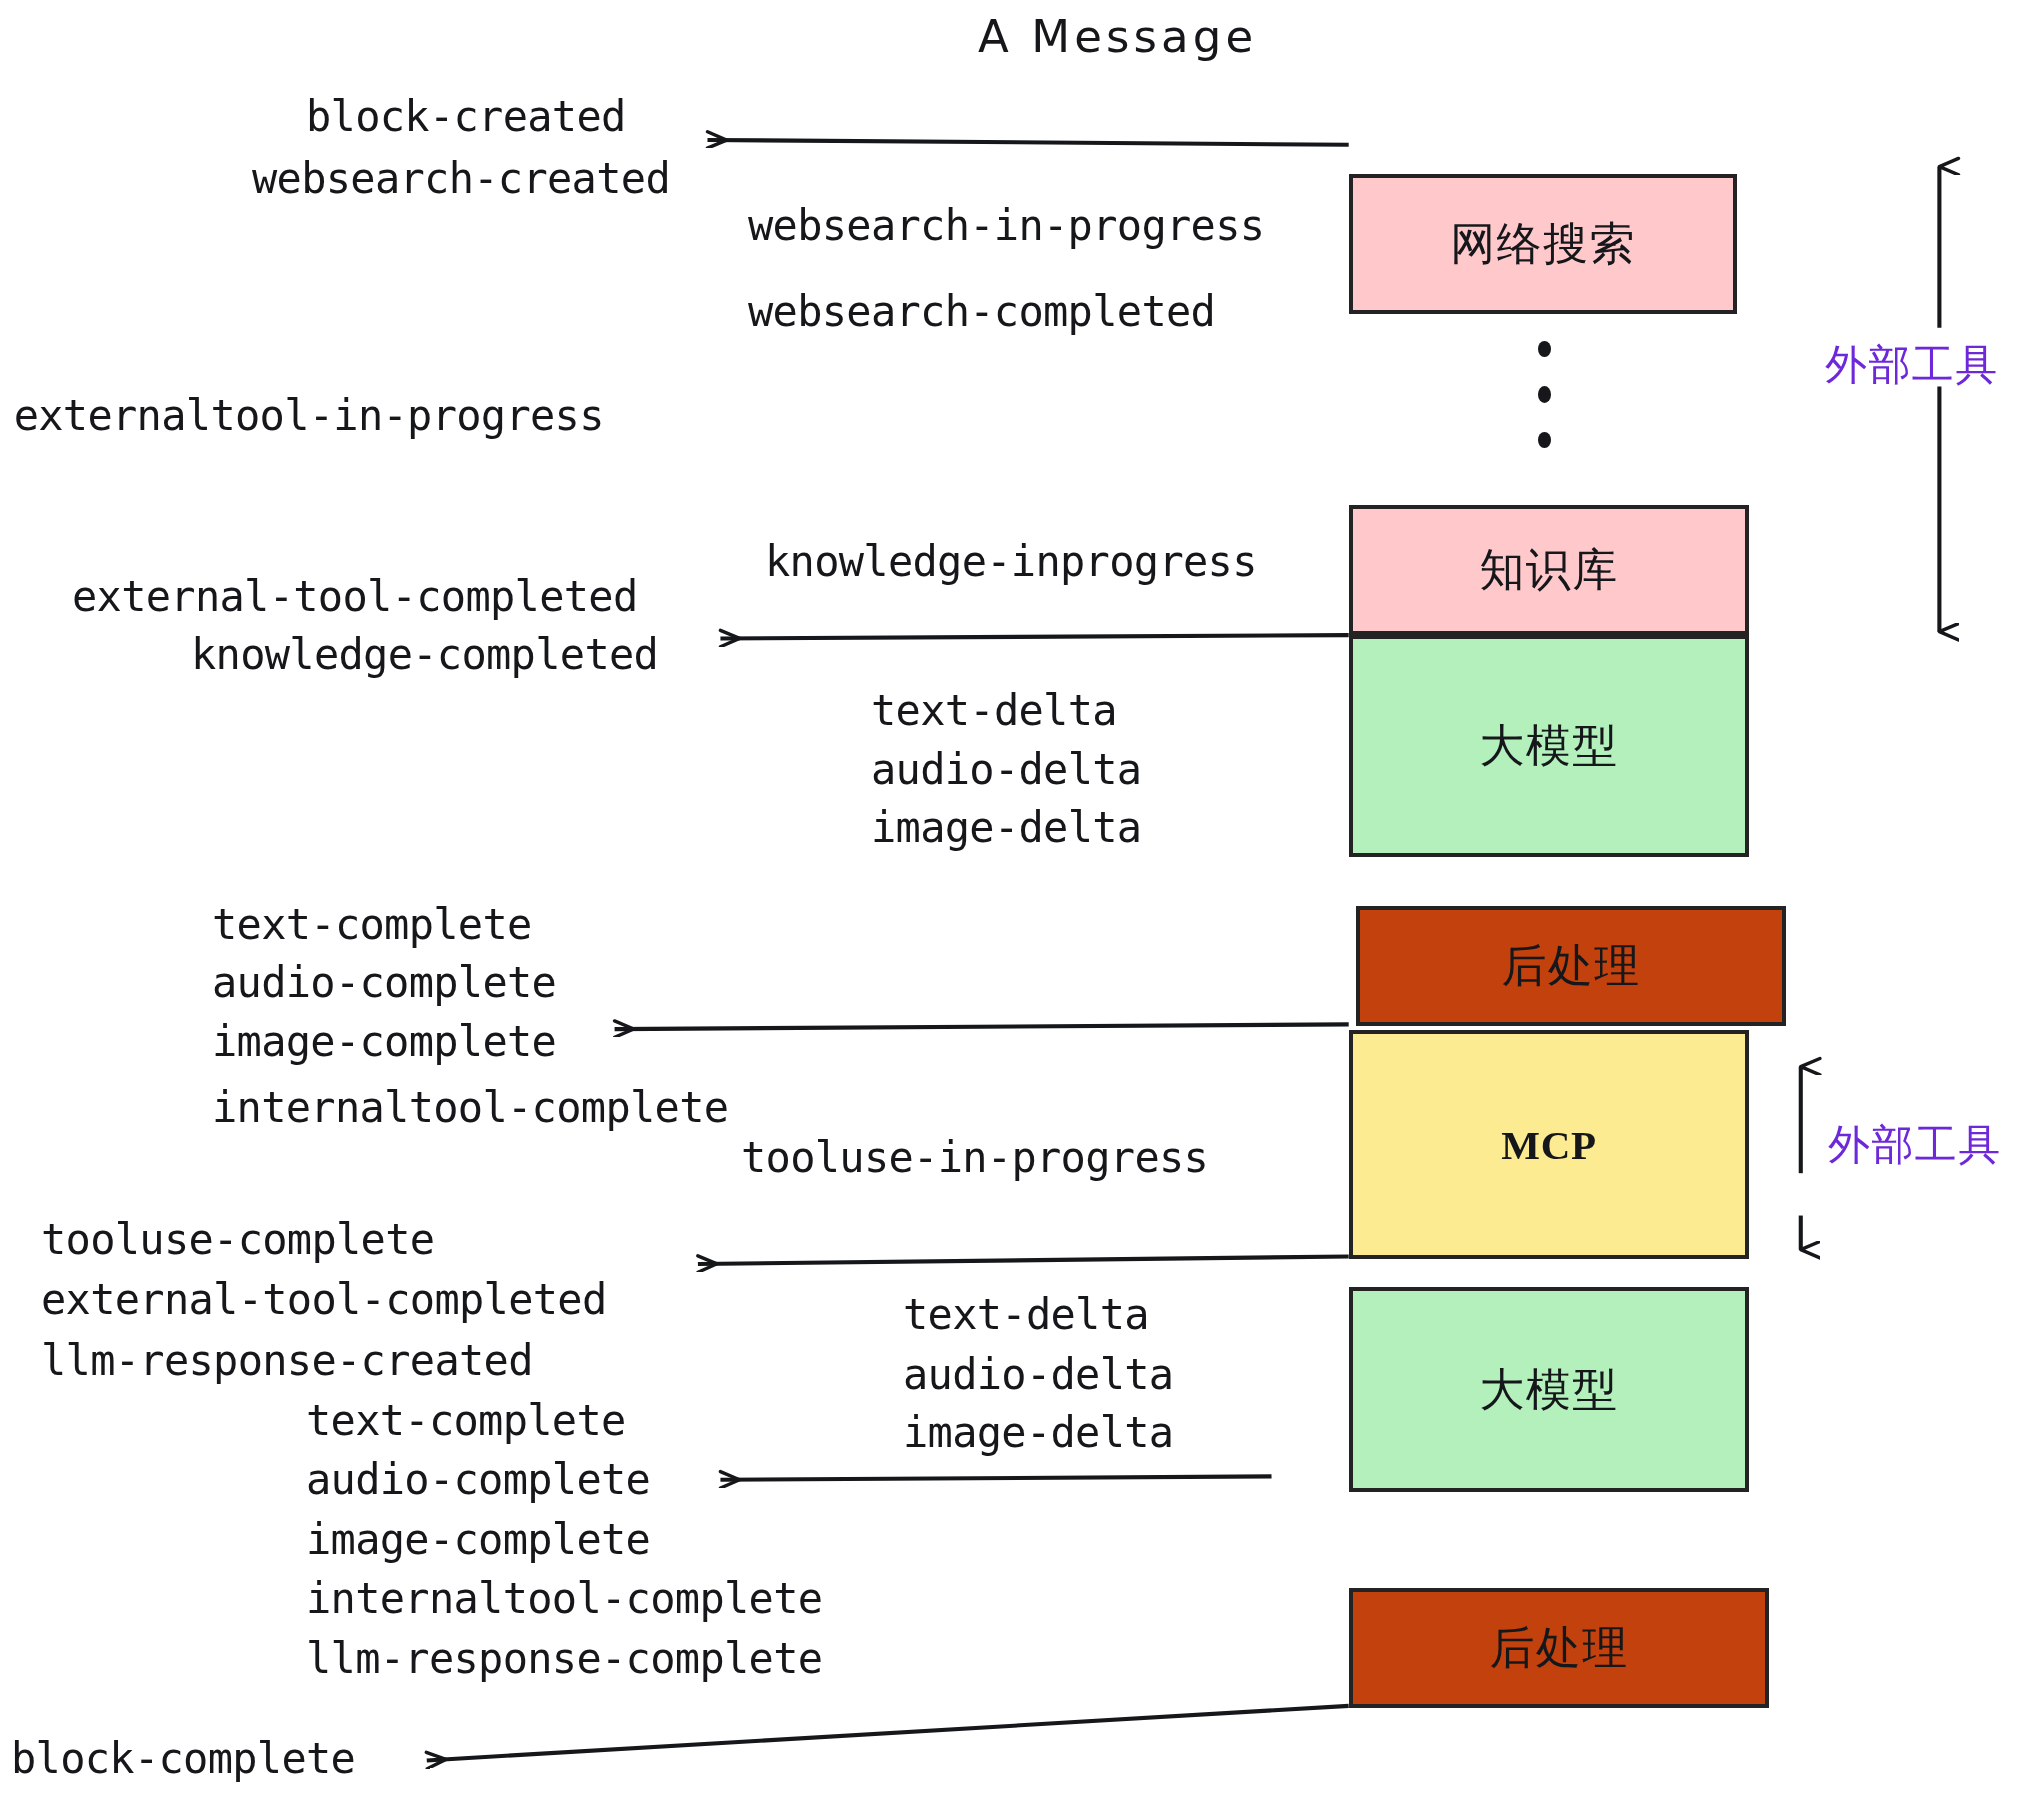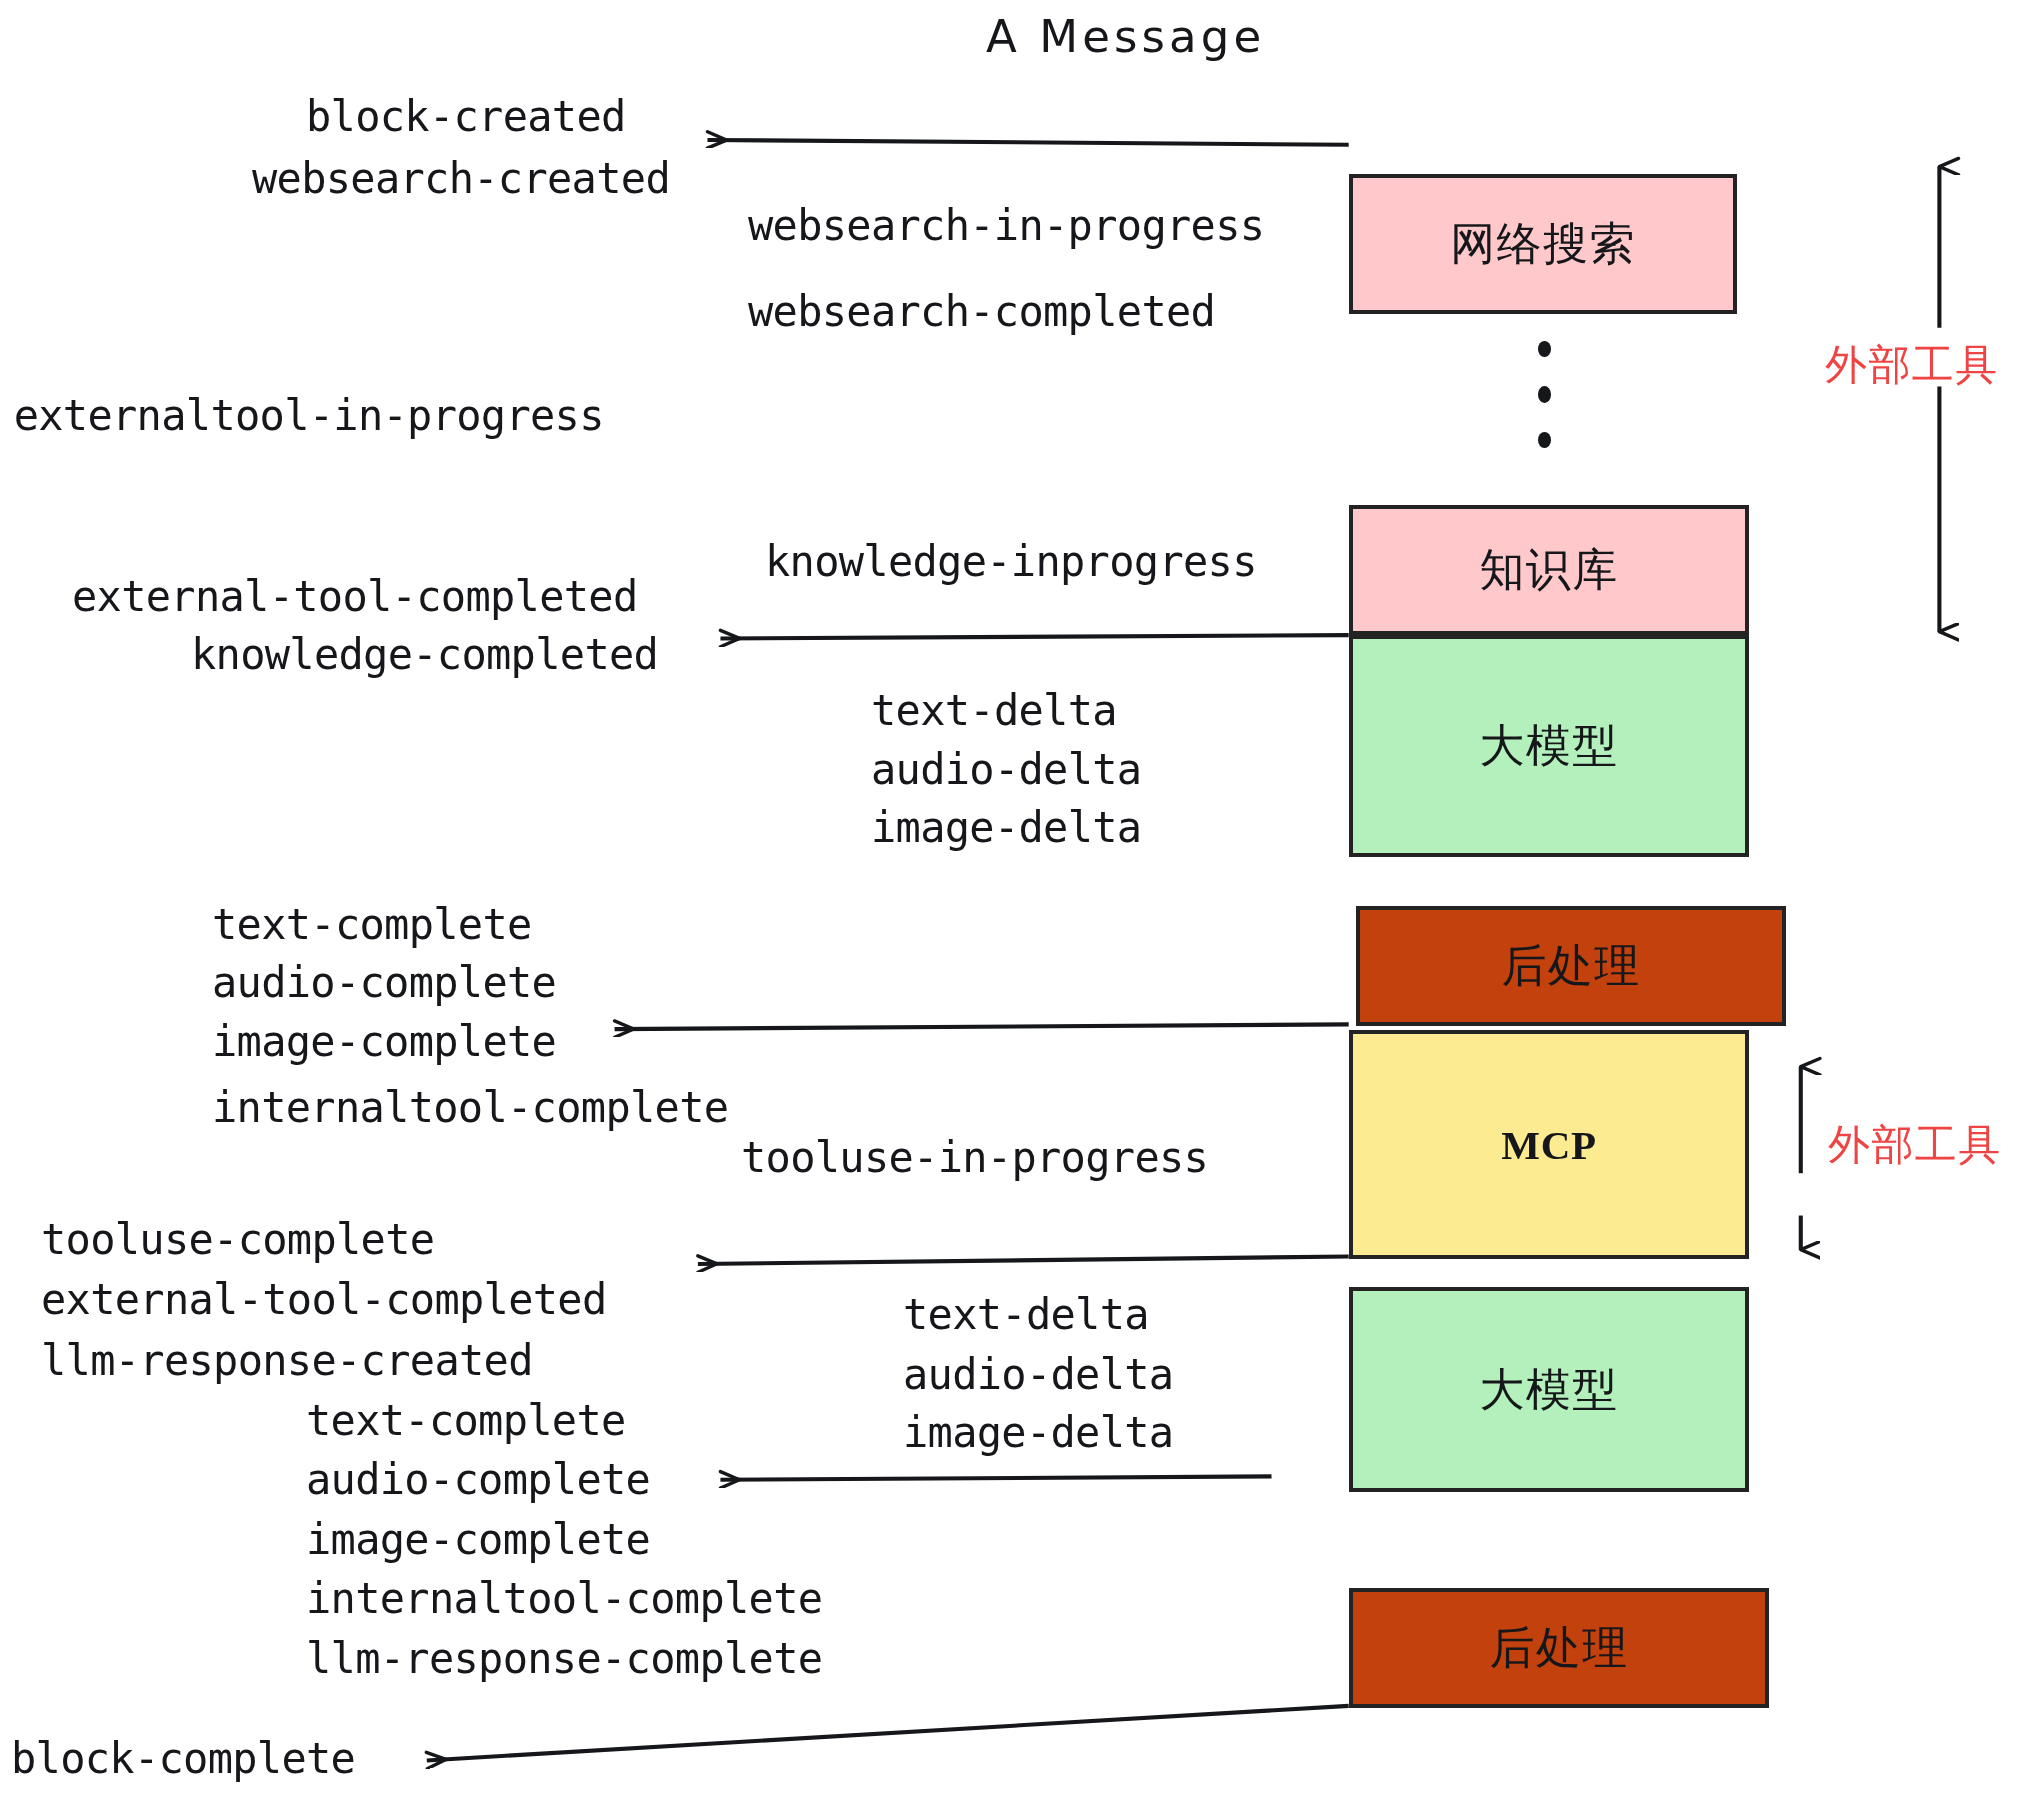--- a/index.html
+++ b/index.html
@@ -55,39 +55,39 @@
   .box.green{background:#B4F0BC;}
   .box.yellow{background:#FCEB90;}
   .box.white{background:#c2410c;}
 
   
   .sidelbl{
     position:absolute;
     font-family:"DejaVu Sans", sans-serif;
     font-size:42px;
     letter-spacing:1.4px;
-    color:#ef4444;
+    color:#6d28d9;
     white-space:pre;
   }
 
   
   .dots{position:absolute;}
   .dots i{
     display:block;width:13px;height:16.4px;border-radius:50%;
     background:#15171a;margin-bottom:29px;
   }
 
   svg.overlay{position:absolute;left:0;top:0;width:2035px;height:1796px;pointer-events:none;}
 </style>
 </head>
 <body>
 
 <div id="stage">
 
-  <div class="title" style="left:978px; top:9.6px;margin-left:8px;">A Message</div>
+  <div class="title" style="left:978px; top:9.6px;">A Message</div>
 
   <svg class="overlay" viewBox="0 0 2980 2630">
     <defs>
       <marker id="ahead" markerWidth="40" markerHeight="40" refX="30" refY="12" orient="auto" markerUnits="userSpaceOnUse">
         <path d="M30,0 L2,12 L30,24" fill="none" stroke="#15171a" stroke-width="5" stroke-linecap="round" stroke-linejoin="round"></path>
       </marker>
       <marker id="aup" markerWidth="40" markerHeight="40" refX="12" refY="4" orient="auto" markerUnits="userSpaceOnUse">
         <path d="M0,32 L12,4 L24,32" fill="none" stroke="#15171a" stroke-width="5" stroke-linecap="round" stroke-linejoin="round"></path>
       </marker>
       <marker id="adown" markerWidth="40" markerHeight="40" refX="12" refY="28" orient="auto" markerUnits="userSpaceOnUse">

